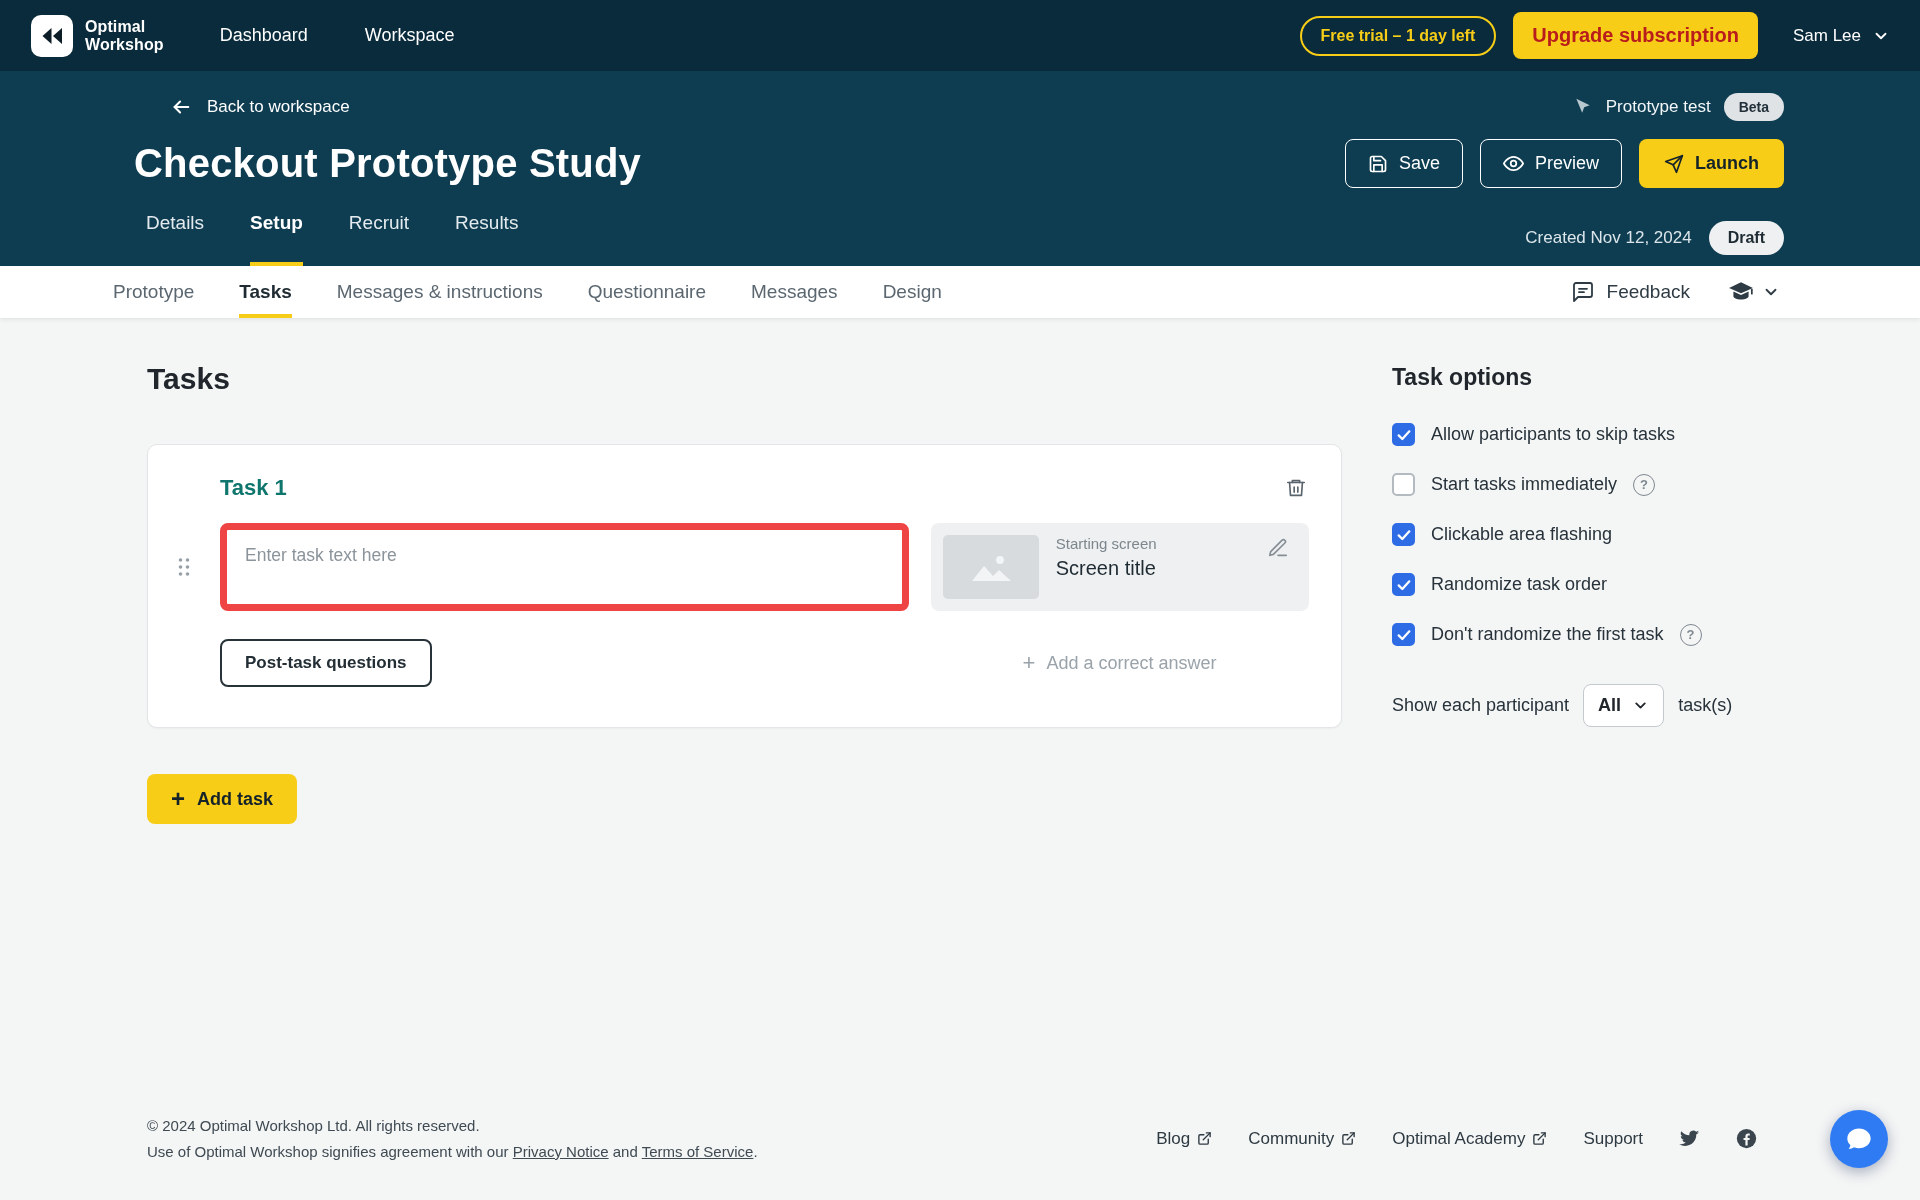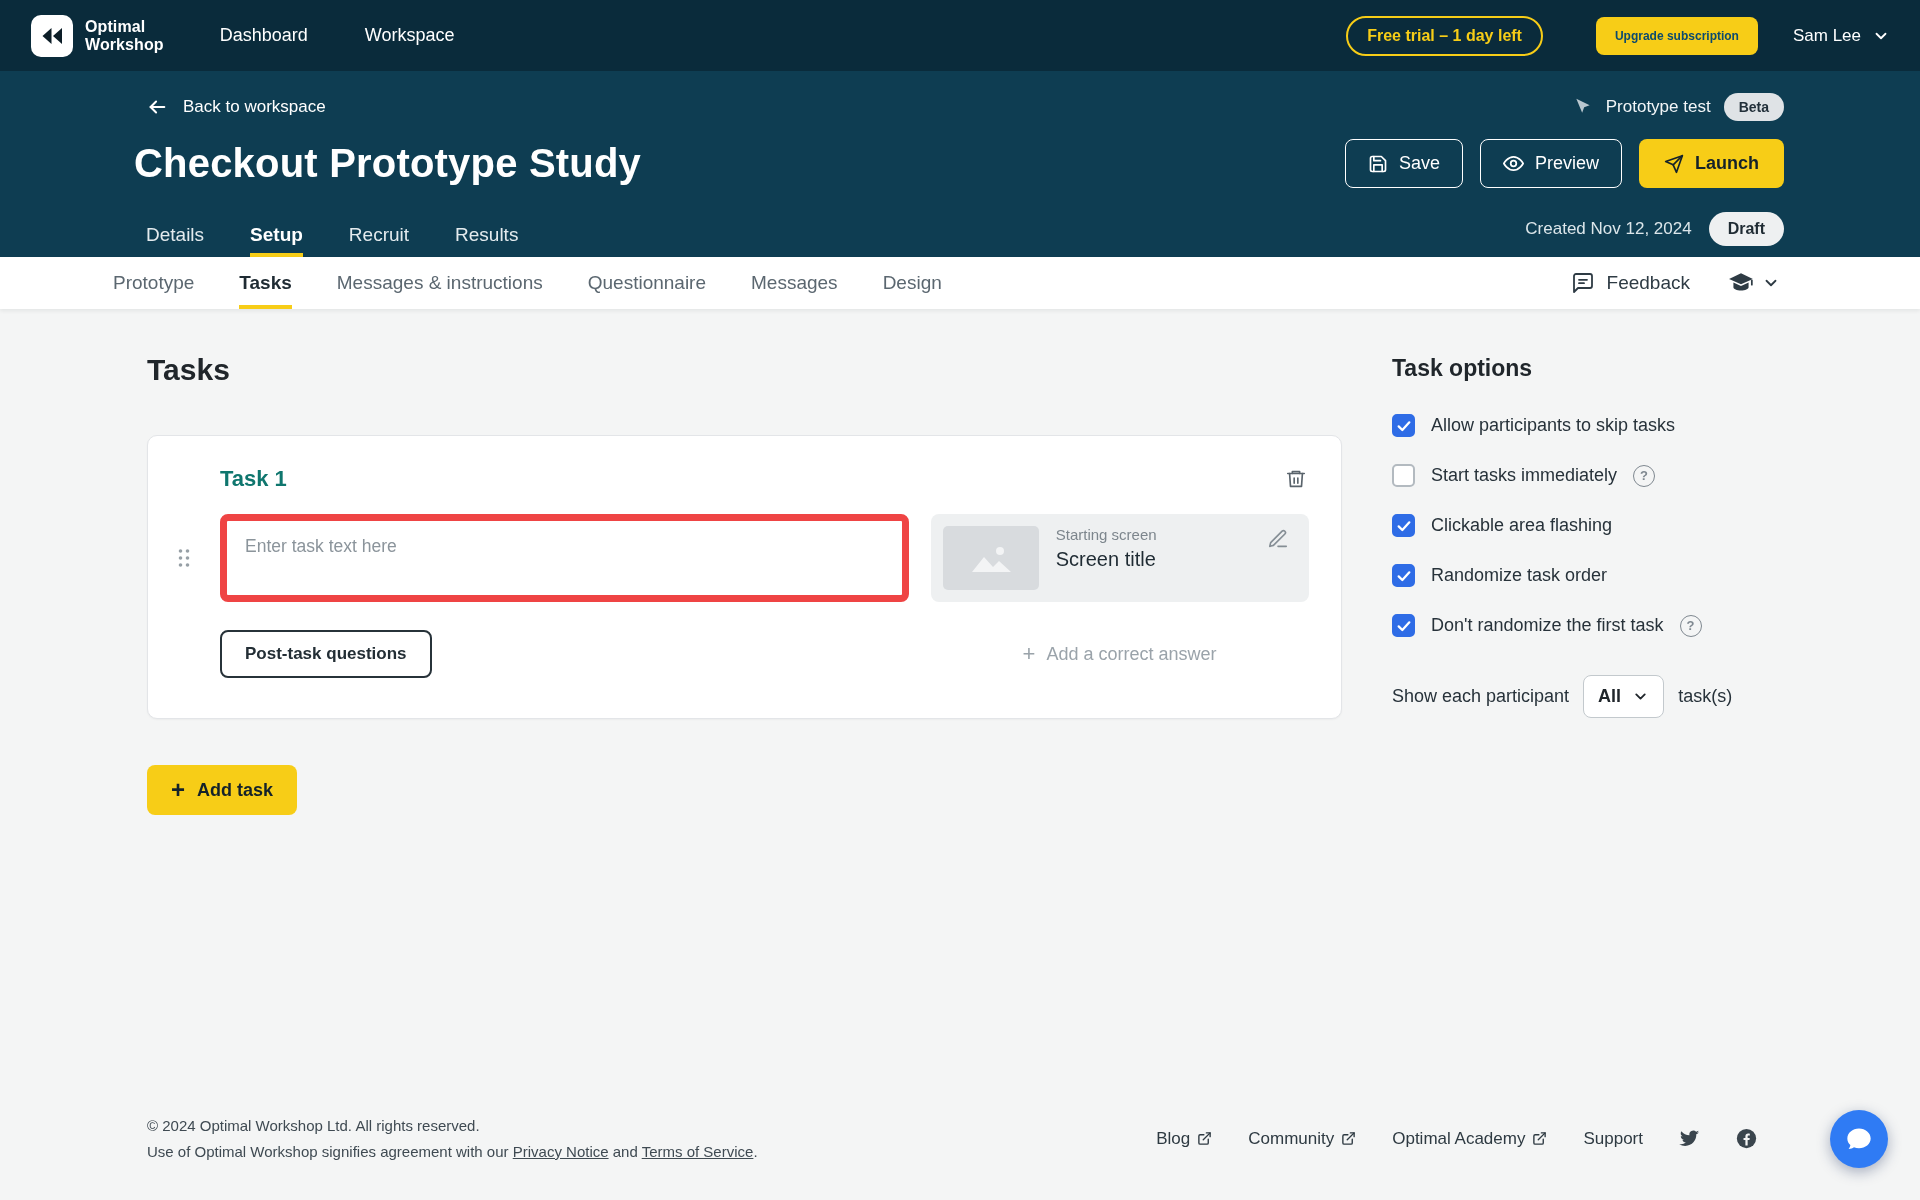--- a/index.html
+++ b/index.html
@@ -16,40 +16,40 @@
 
   
   .topbar { height:71px; background:#0a2b3b; display:flex; align-items:center; padding:0 30px 0 31px; flex-shrink:0; }
   .brand { display:flex; align-items:center; gap:12px; }
   .brand-logo { width:42px; height:42px; background:#ffffff; border-radius:10px; display:flex; align-items:center; justify-content:center; }
   .brand-name { color:#fff; font-weight:700; font-size:16px; line-height:1.12; letter-spacing:.1px; }
   .topnav { display:flex; gap:57px; margin-left:56px; }
   .topnav .nav-link { color:#fff; font-size:18px; }
   .topbar-right { margin-left:auto; display:flex; align-items:center; gap:17px; }
   .trial-pill { border:2px solid #f7cd17; color:#f7cd17; font-weight:700; font-size:16px; padding:9px 19px; border-radius:999px; }
-  .upgrade-btn { background:#f7cd17; color:#0c4a6e; font-weight:700; font-size:12px; padding:12px 19px; border-radius:8px; border:none; font-family:inherit;margin-left:36px; }
+  .upgrade-btn { background:#f7cd17; color:#b91c1c; font-weight:700; font-size:20px; padding:12px 19px; border-radius:8px; border:none; font-family:inherit; }
   .user-menu { display:flex; align-items:center; gap:11px; color:#fff; font-size:17px; margin-left:18px; }
   .user-menu svg { color:#fff; }
 
   
   .study-header { background:#0e3d52; color:#fff; flex-shrink:0; padding-top:22px; }
-  .hdr-row1 { display:flex; align-items:center; padding:0 136px 0 146px; }
+  .hdr-row1 { display:flex; align-items:center; padding:0 136px 0 146px;margin-left:24px; }
   .back-link { display:flex; align-items:center; gap:15px; color:#fff; font-size:17px; }
   .hdr-context { margin-left:auto; display:flex; align-items:center; gap:13px; }
   .proto-icon { color:#b9c7cf; }
   .context-label { font-size:17px; color:#f2f6f8; }
   .beta-pill { background:#dfe3e6; color:#22303a; font-size:14px; font-weight:700; padding:6px 15px; border-radius:999px; }
   .hdr-row2 { display:flex; align-items:center; padding:0 136px 0 134px; margin-top:18px; }
   .study-title { font-size:40px; font-weight:600; letter-spacing:.2px; }
   .hdr-actions { margin-left:auto; display:flex; gap:17px; }
   .btn-outline { display:flex; align-items:center; gap:11px; border:1.5px solid #ffffff; background:transparent; color:#fff; font-size:18px; padding:0 22px; height:49px; border-radius:8px; font-family:inherit; }
   .btn-launch { background:#f7cd17; color:#14222a; font-weight:700; display:flex; align-items:center; gap:11px; padding:0 25px; height:49px; border-radius:8px; border:none; font-size:18px; font-family:inherit; }
   .hdr-row3 { display:flex; align-items:flex-end; padding:0 136px 0 146px; margin-top:24px; }
   .hdr-tabs { display:flex; gap:46px; }
-  .hdr-tab { color:#e4ebee; font-size:19px; padding-bottom:7px; border-bottom:4px solid transparent; }
+  .hdr-tab { color:#e4ebee; font-size:19px; padding-bottom:28px; border-bottom:4px solid transparent; }
   .hdr-tab.active { color:#fff; font-weight:700; border-bottom-color:#f7cd17; }
   .hdr-meta { margin-left:auto; display:flex; align-items:center; gap:17px; padding-bottom:11px; }
   .created { color:#dce6ea; font-size:17px; }
   .draft-pill { background:#eef0f1; color:#1f2b33; font-weight:700; font-size:16px; padding:8px 19px; border-radius:999px; }
 
   
   .subnav { height:52px; background:#fff; display:flex; align-items:stretch; padding:0 140px 0 113px; box-shadow:0 2px 4px rgba(16,24,32,.07); flex-shrink:0; position:relative; z-index:2; }
   .subnav-tabs { display:flex; gap:45px; }
   .subnav-tab { display:flex; align-items:center; color:#5b6770; font-size:19px; border-bottom:4px solid transparent; padding-top:4px; }
   .subnav-tab.active { color:#1f2b33; font-weight:700; border-bottom-color:#f7cd17; }

